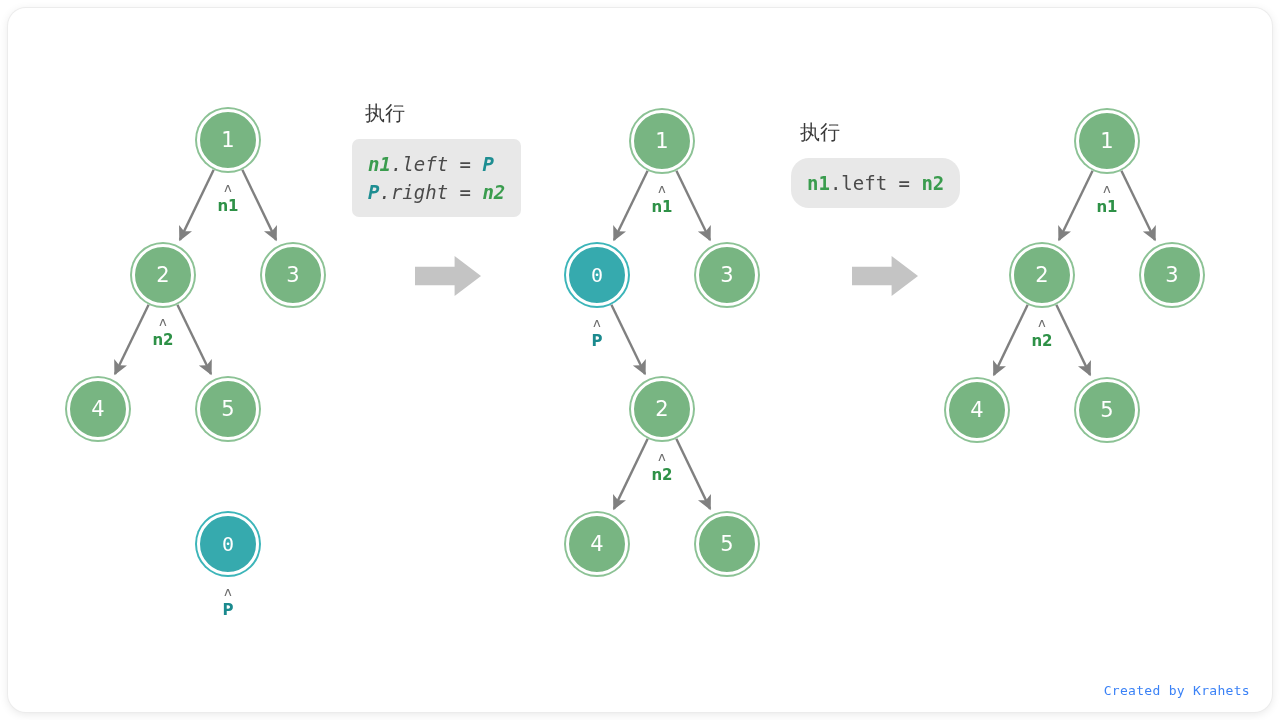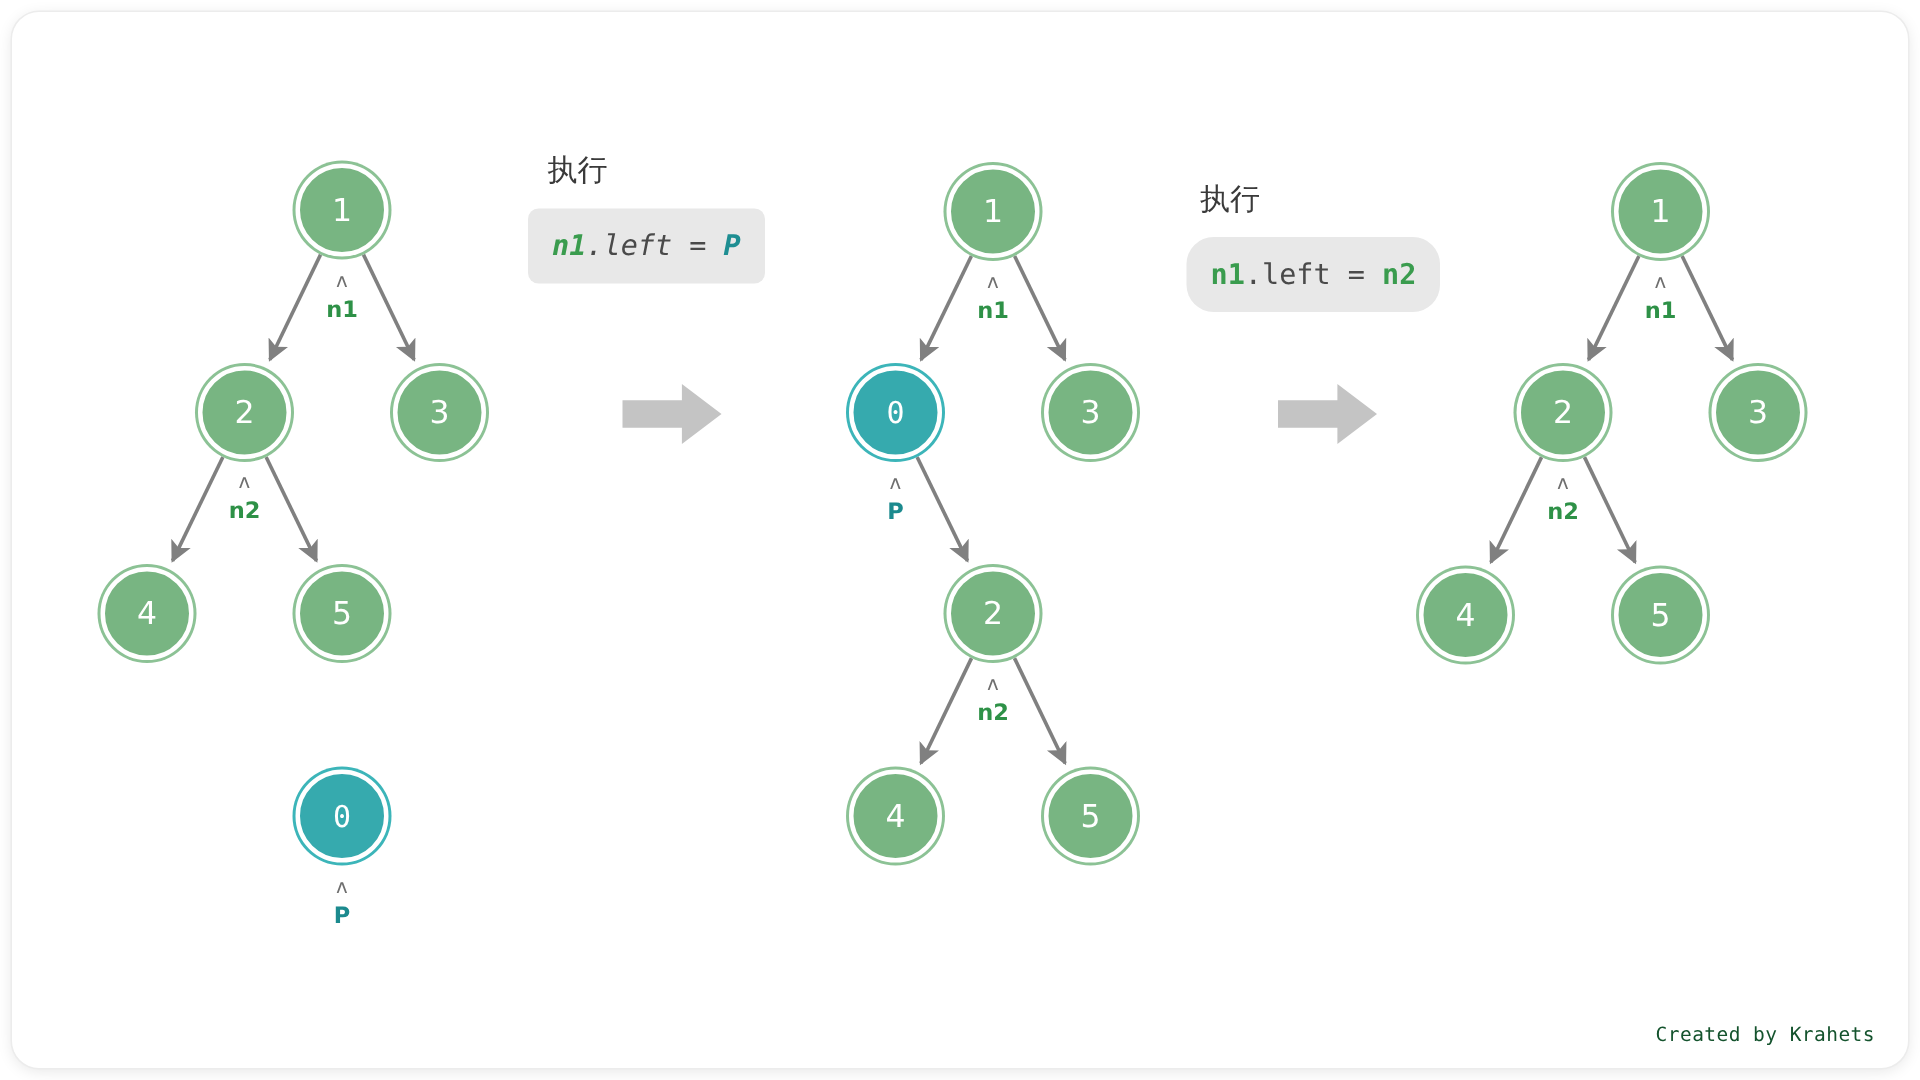--- a/index.html
+++ b/index.html
@@ -111,21 +111,21 @@
   .code-box .v-teal  { color: #1e8e92; font-weight: bold; }
   .code-box .plain   { color: #4a4a4a; }
 
   
   #watermark {
     position: absolute;
     right: 30px;
     bottom: 22px;
     font-family: "DejaVu Sans Mono", monospace;
     font-size: 13px;
-    color: #14532d;
+    color: #3b82f6;
     letter-spacing: 0.3px;
   }
 </style>
 </head>
 <body>
 
 <div id="stage">
   <div id="card"></div>
 
   <svg id="svg-layer" viewBox="0 0 1280 720" xmlns="http://www.w3.org/2000/svg">
@@ -201,19 +201,19 @@
       </div>
       <div class="ptr" style="left: 1072px; top: 183px;">
         <span class="caret">ʌ</span>
         <span class="name green">n1</span>
       </div>
       <div class="ptr" style="left: 1007px; top: 317px;">
         <span class="caret">ʌ</span>
         <span class="name green">n2</span>
       </div>
       <div class="exec-label" style="left: 365px; top: 100px;">执行</div>
-      <div class="code-box" style="left: 352px; top: 139px; font-style: italic;"><div><span class="v-green">n1</span><span class="plain">.left = </span><span class="v-teal">P</span></div></div>
+      <div class="code-box" style="left: 352px; top: 139px; font-style: italic;"><div><span class="v-green">n1</span><span class="plain">.left = </span><span class="v-teal">P</span></div><div><span class="v-teal">P</span><span class="plain">.right = </span><span class="v-green">n2</span></div></div>
       <div class="exec-label" style="left: 800px; top: 119px;">执行</div>
       <div class="code-box" style="left: 791px; top: 158px; border-radius: 18px;"><div><span class="v-green">n1</span><span class="plain">.left = </span><span class="v-green">n2</span></div></div>
     </div>
 
   <div id="watermark">Created by Krahets</div>
 </div>
 
 </body></html>

